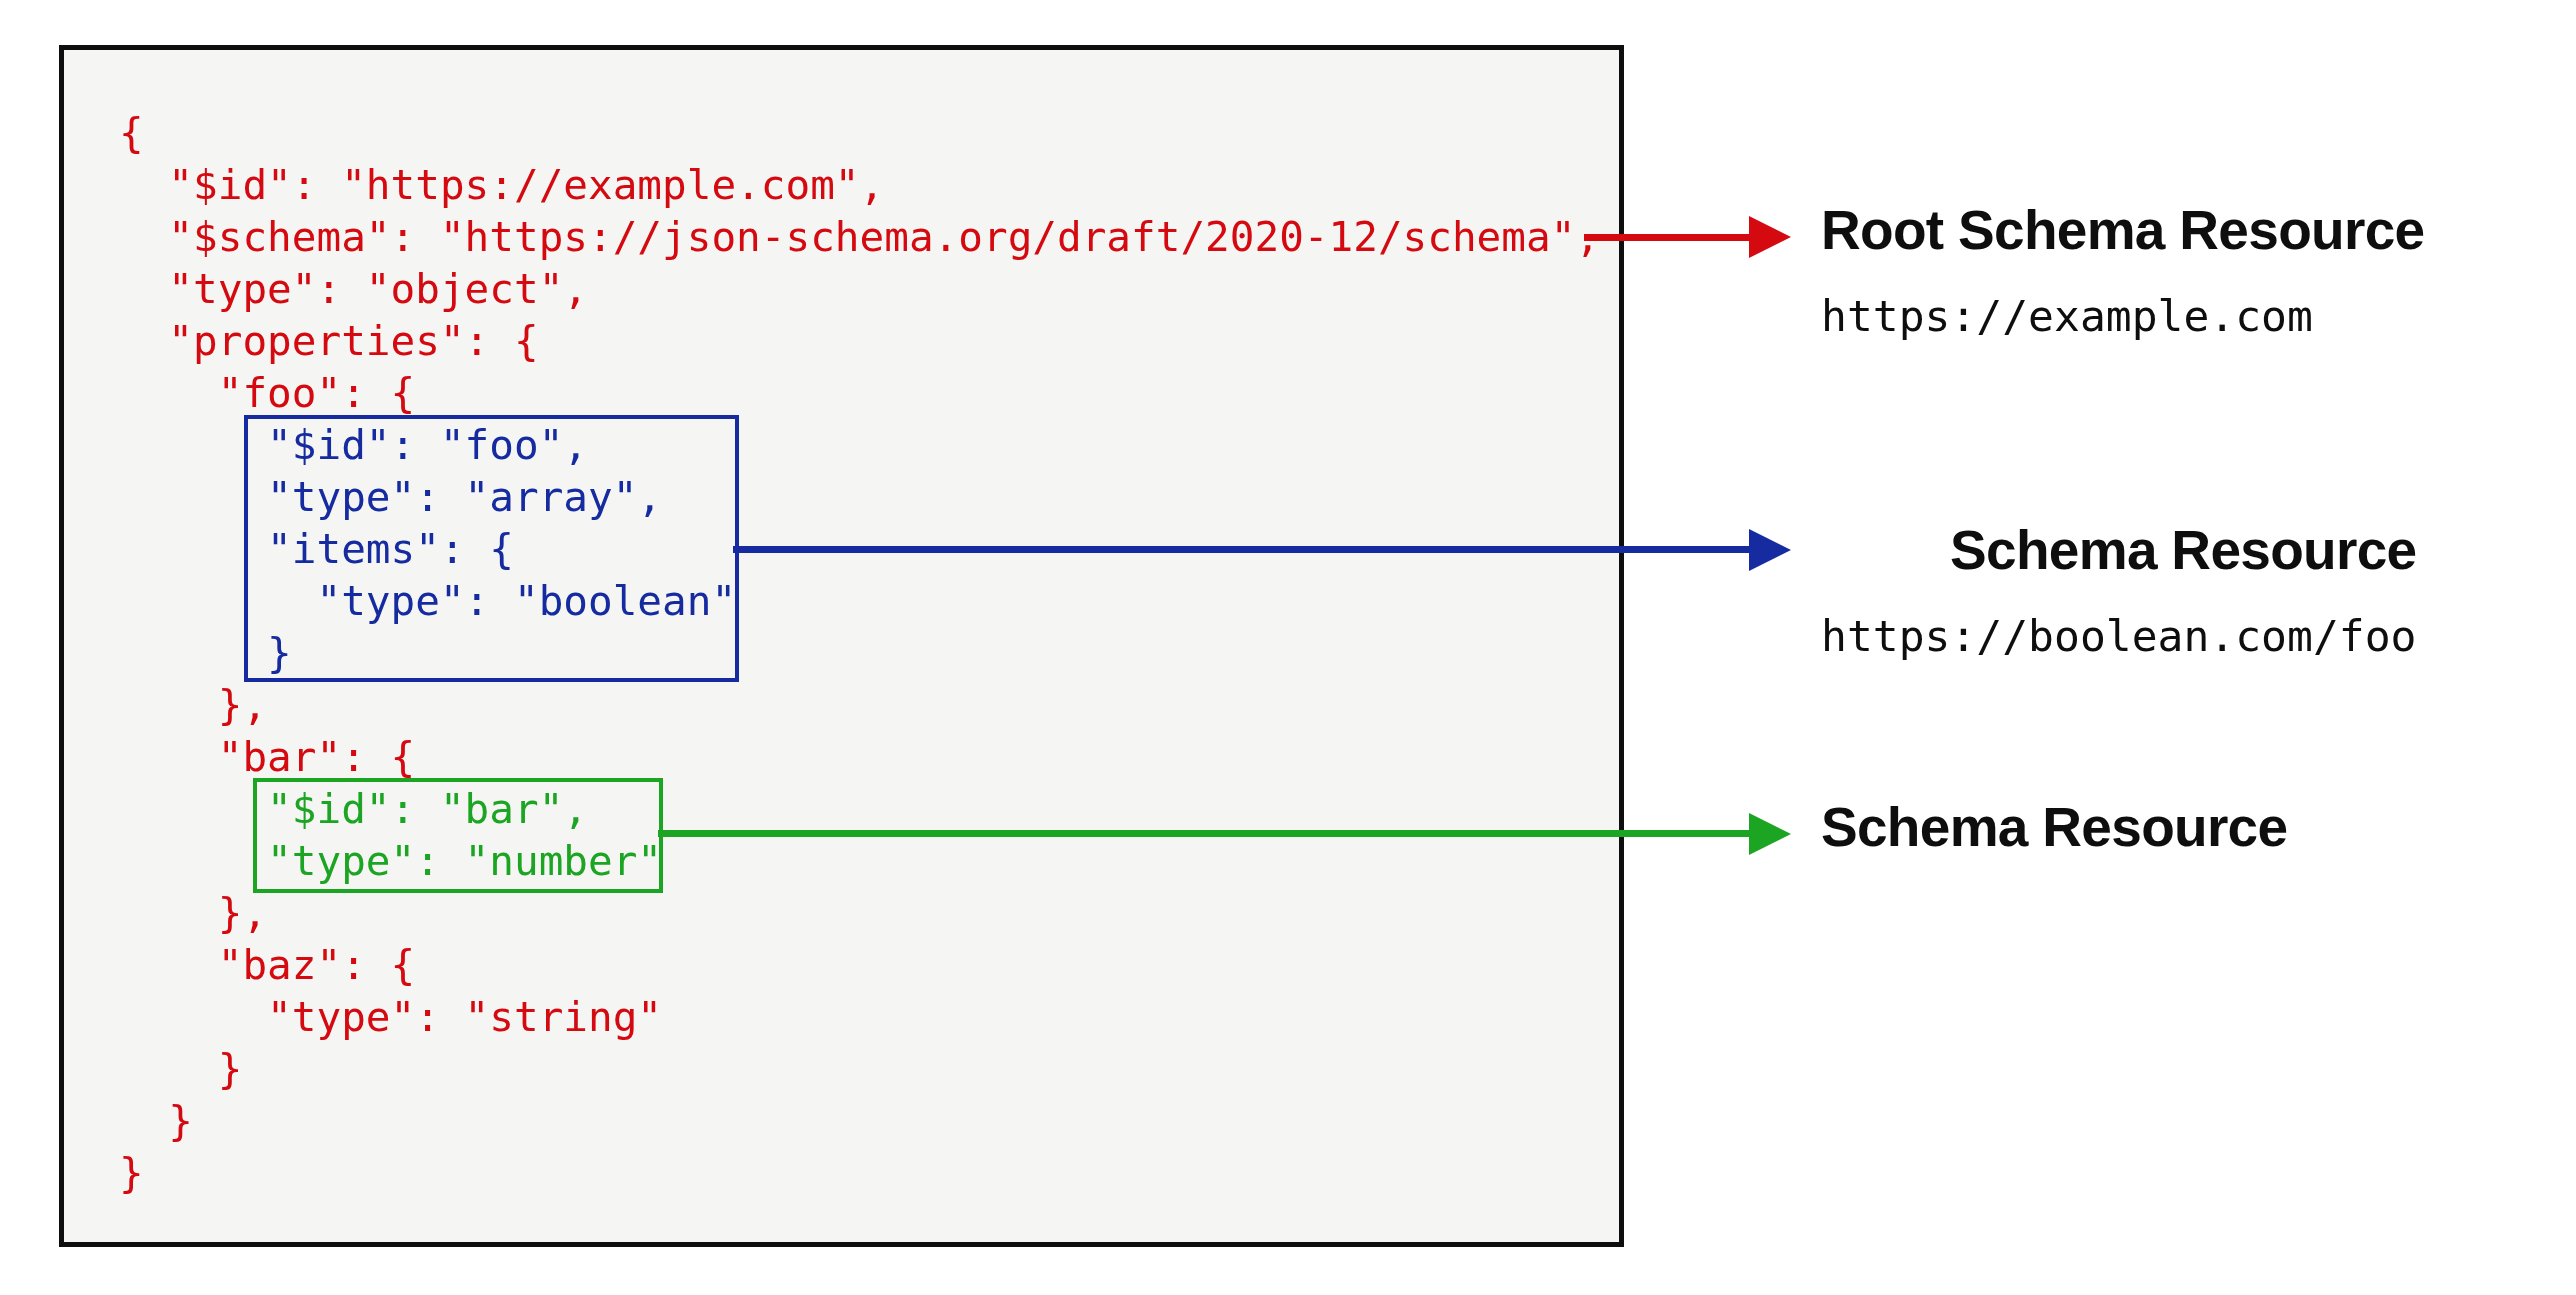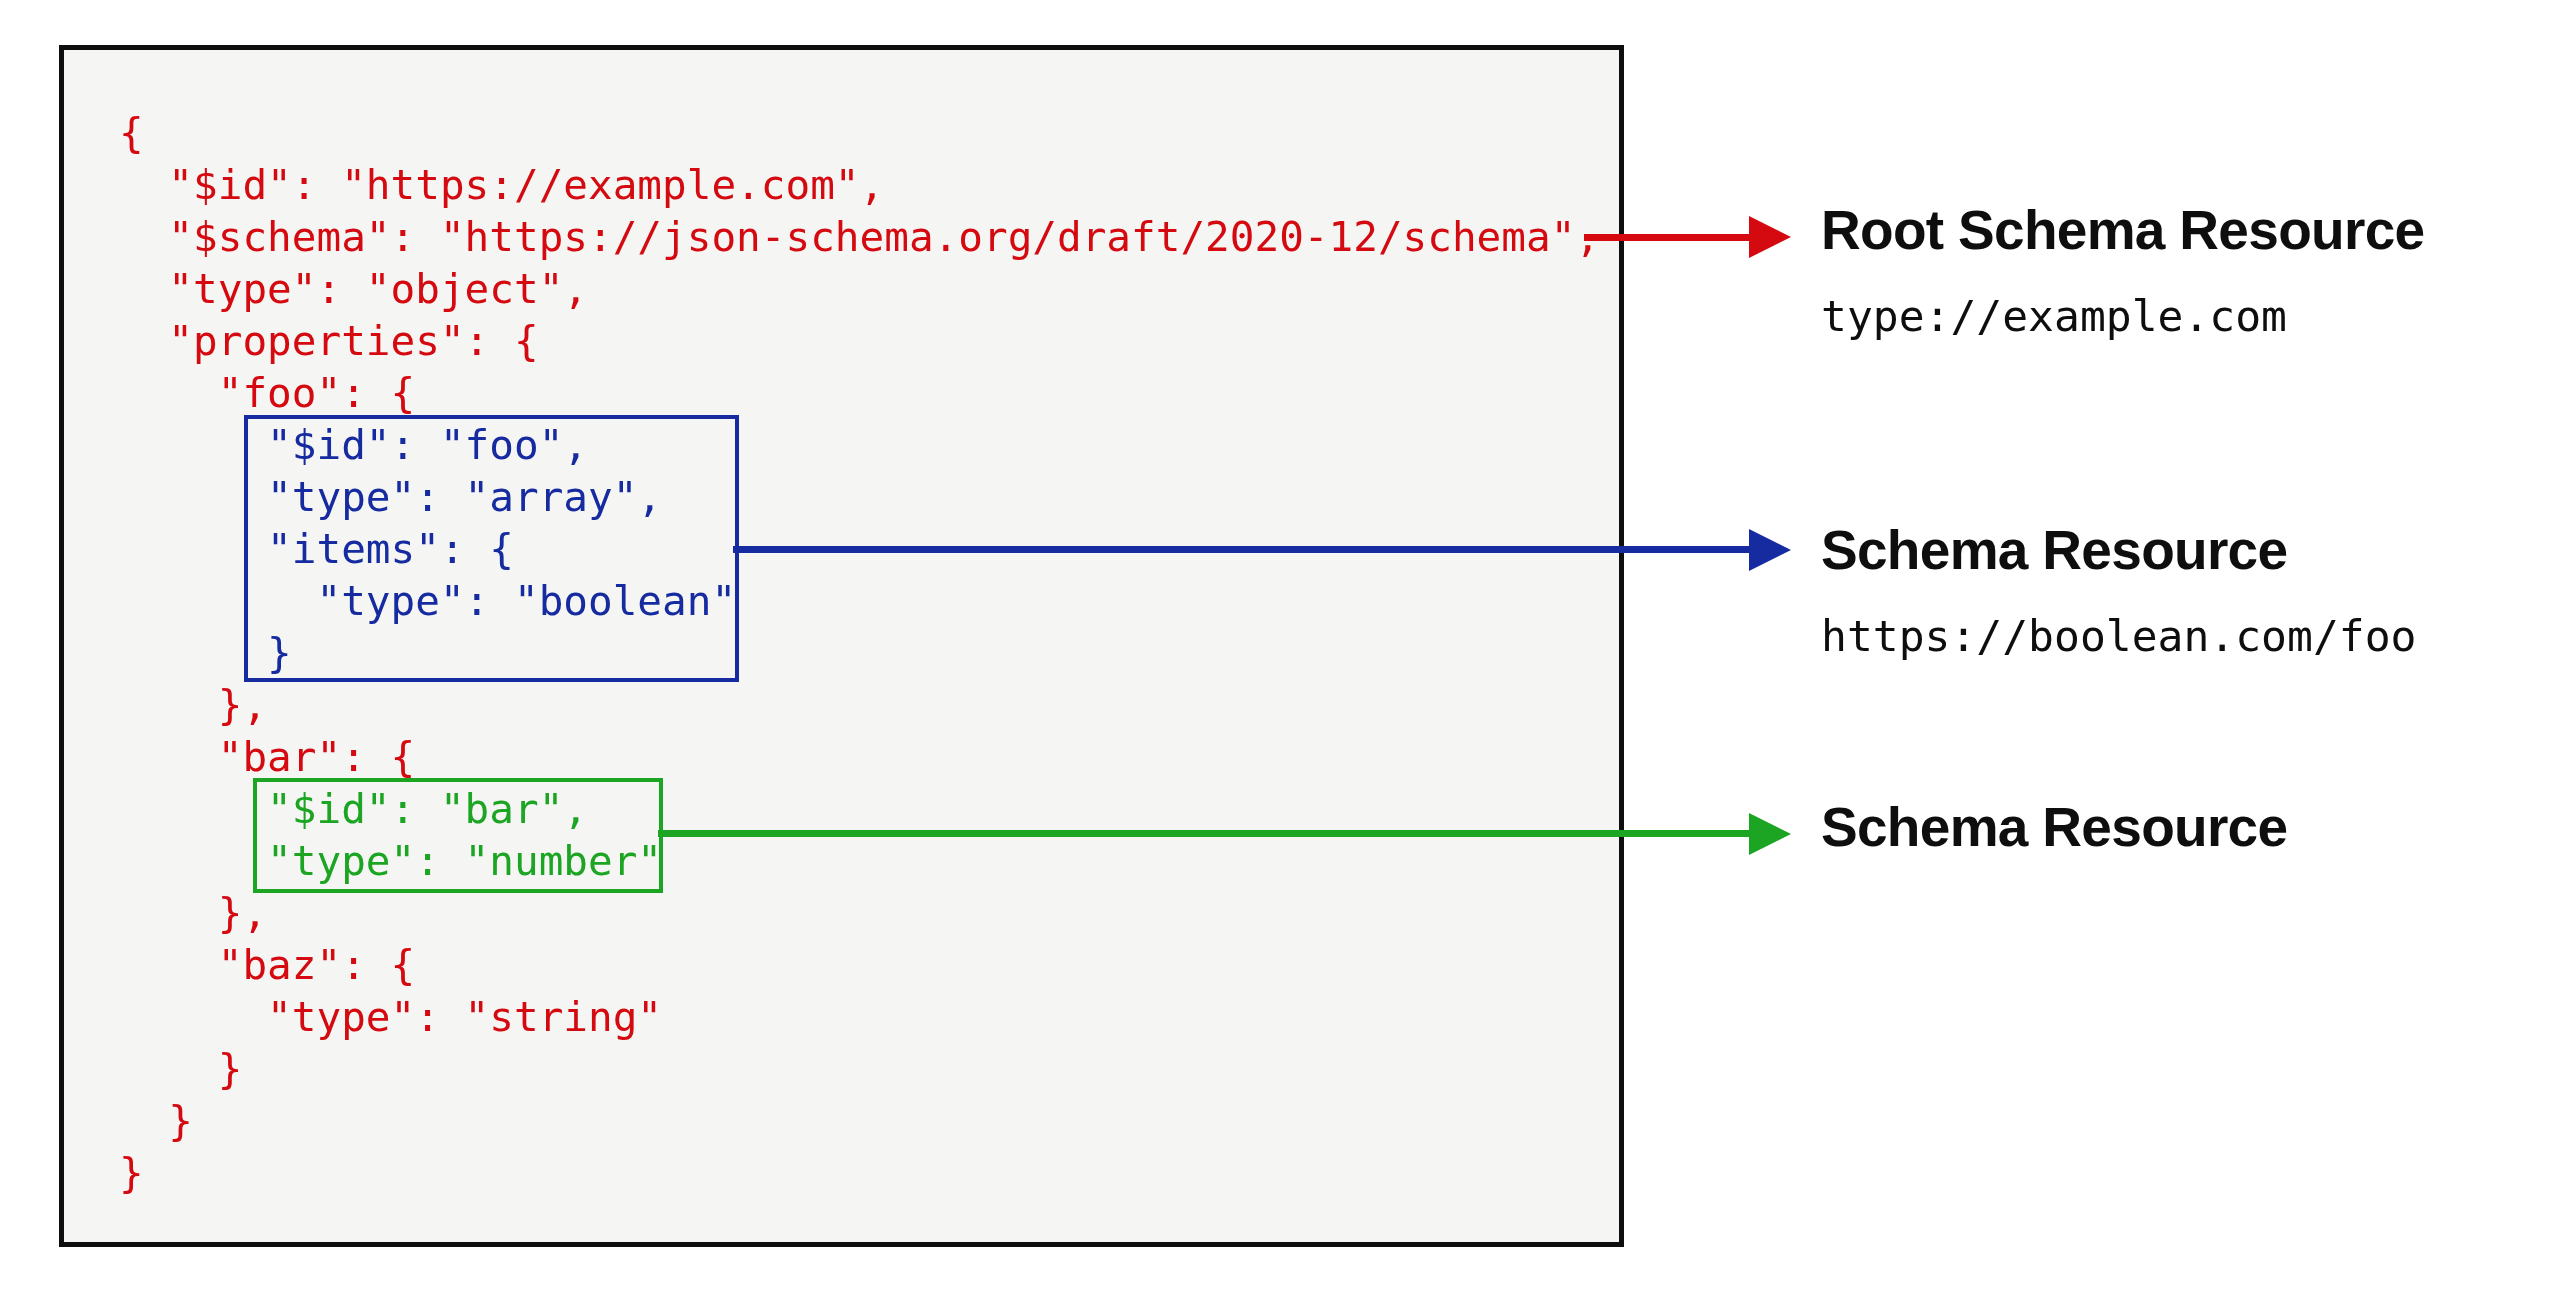--- a/index.html
+++ b/index.html
@@ -60,20 +60,21 @@
 
   
   .ann { position:absolute; left:1821px; z-index:4; }
   .ann-1 { top:201px; }
   .ann-2 { top:521px; }
   .ann-3 { top:798px; }
   .ann-title {
     font-family:"Liberation Sans", sans-serif; font-weight:bold;
     font-size:55px; line-height:58px; letter-spacing:-0.7px; color:var(--ink);
     white-space:nowrap;
+    text-align:right;
   }
   .ann-url {
     font-family:"DejaVu Sans Mono", monospace;
     font-size:43px; line-height:50px; color:var(--ink);
     margin-top:32px; white-space:nowrap;
   }
 </style>
 </head>
 <body>
 
@@ -117,21 +118,21 @@
     <div class="ln" data-color="red">    },</div>
     <div class="ln" data-color="red">    "baz": {</div>
     <div class="ln" data-color="red">      "type": "string"</div>
     <div class="ln" data-color="red">    }</div>
     <div class="ln" data-color="red">  }</div>
     <div class="ln" data-color="red">}</div>
   </div>
 
   <div class="ann ann-1">
     <div class="ann-title">Root Schema Resource</div>
-    <div class="ann-url">type://example.com</div>
+    <div class="ann-url">https://example.com</div>
   </div>
   <div class="ann ann-2">
     <div class="ann-title">Schema Resource</div>
     <div class="ann-url">https://boolean.com/foo</div>
   </div>
   <div class="ann ann-3">
     <div class="ann-title">Schema Resource</div>
   </div>
 
 </div>

